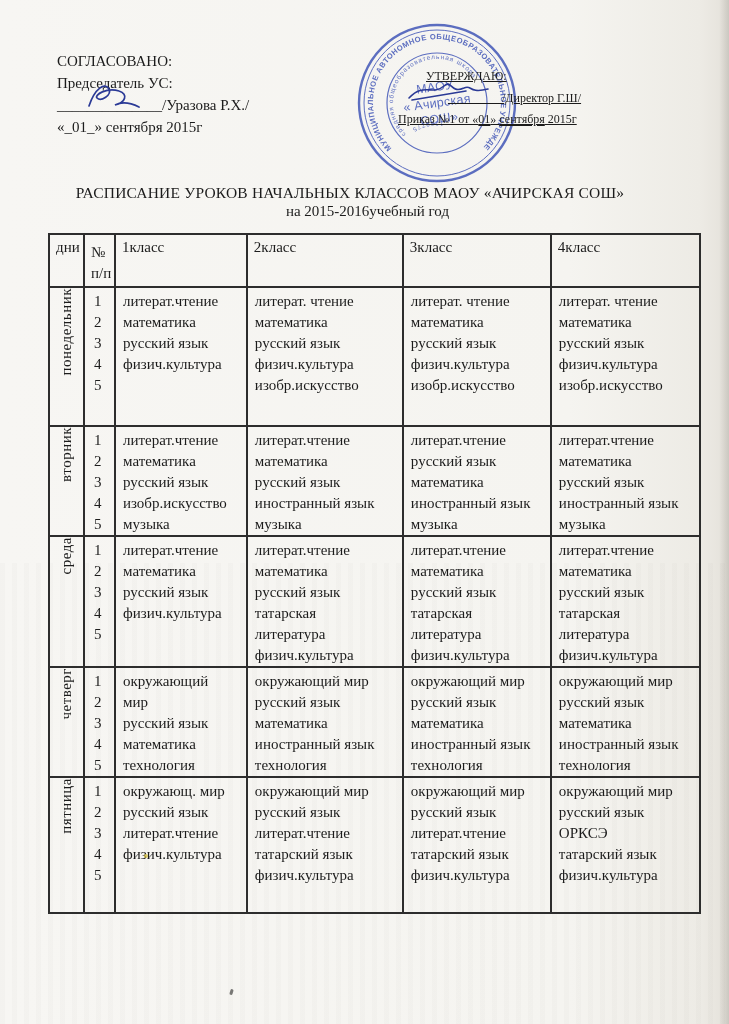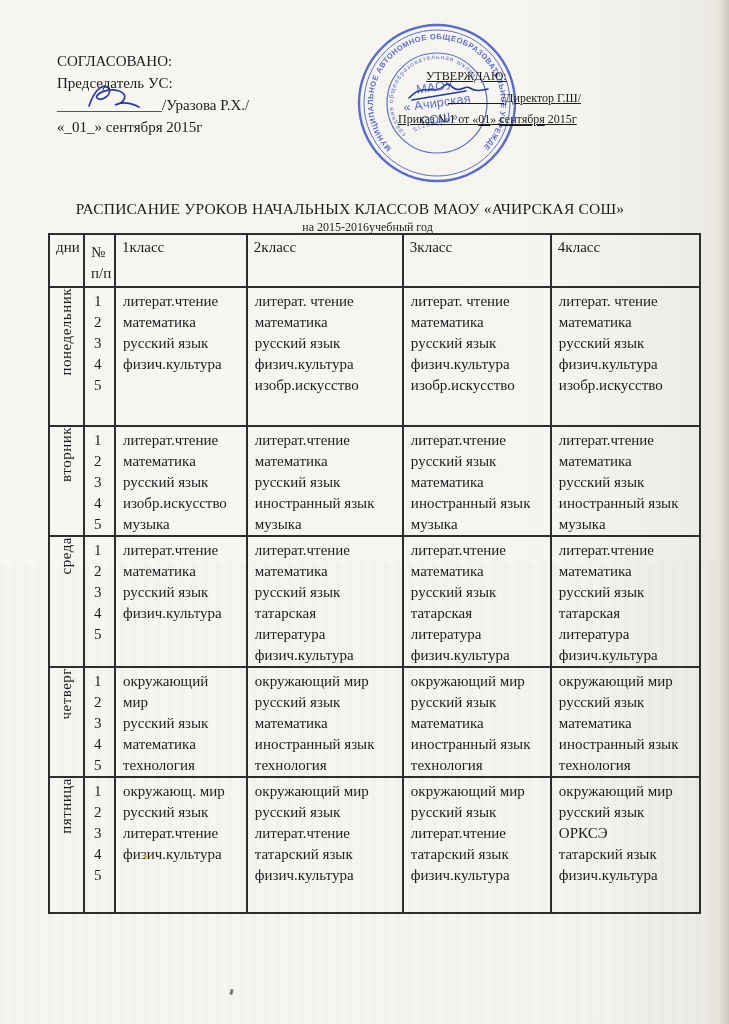--- a/index.html
+++ b/index.html
@@ -41,24 +41,24 @@
     position:absolute;left:354px;top:20px;width:166px;height:166px;
     mix-blend-mode:multiply;opacity:.82;
   }
   .stamp text{font-family:"Liberation Sans","DejaVu Sans",sans-serif;}
   .stamp-ring-text{font-size:7.6px;font-weight:bold;letter-spacing:.5px;}
   .stamp-inner-text{font-size:6.4px;letter-spacing:1px;}
   .stamp-digits{font-size:6px;letter-spacing:1.5px;}
   .stamp-center{font-size:12.5px;letter-spacing:.3px;}
   
   .doc-title{
-    position:absolute;left:0;top:200px;width:700px;text-align:center;
+    position:absolute;left:0;top:184px;width:700px;text-align:center;
   }
   .doc-title .t1{font-size:15.5px;line-height:18px;letter-spacing:.2px;}
-  .doc-title .t2{font-size:12px;line-height:18px;margin-left:35px;}
+  .doc-title .t2{font-size:15px;line-height:18px;margin-left:35px;}
   
   .sched{
     position:absolute;left:48px;top:233px;
     border-collapse:collapse;table-layout:fixed;
     font-size:15px;
   }
   .sched td{
     border:2px solid #2d2d2d;
     vertical-align:top;
     font-size:15px;line-height:21px;

